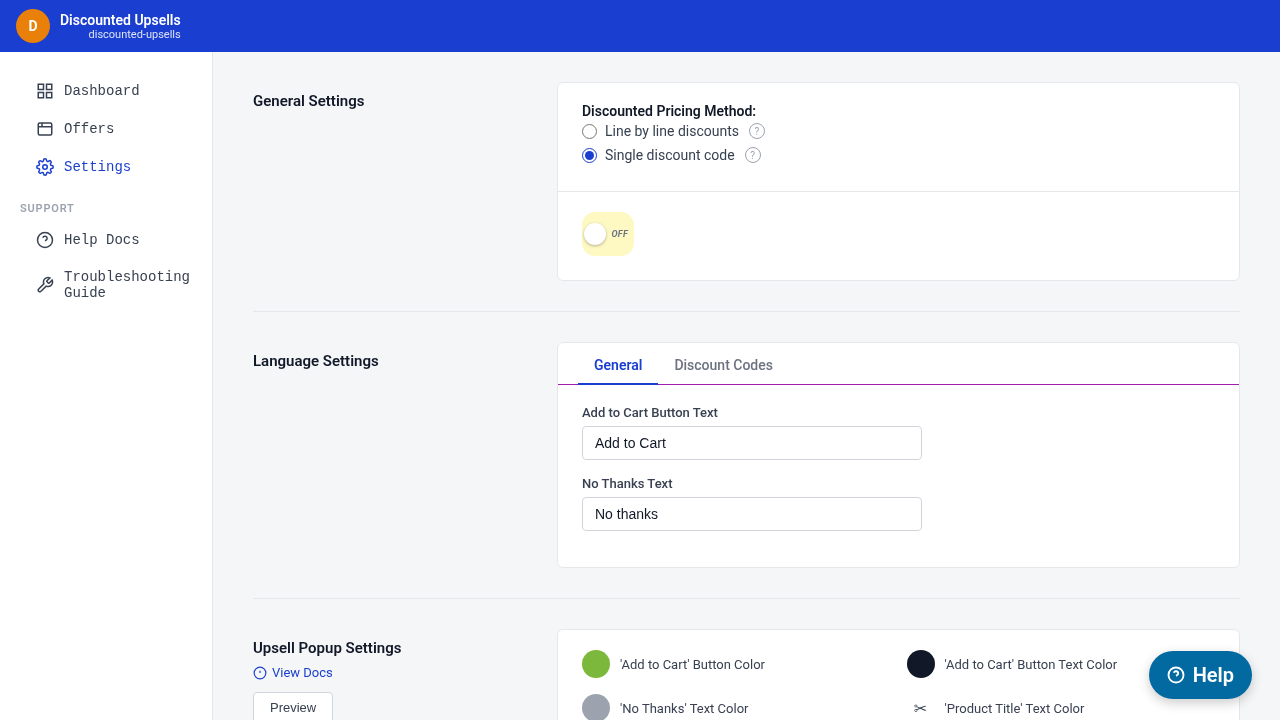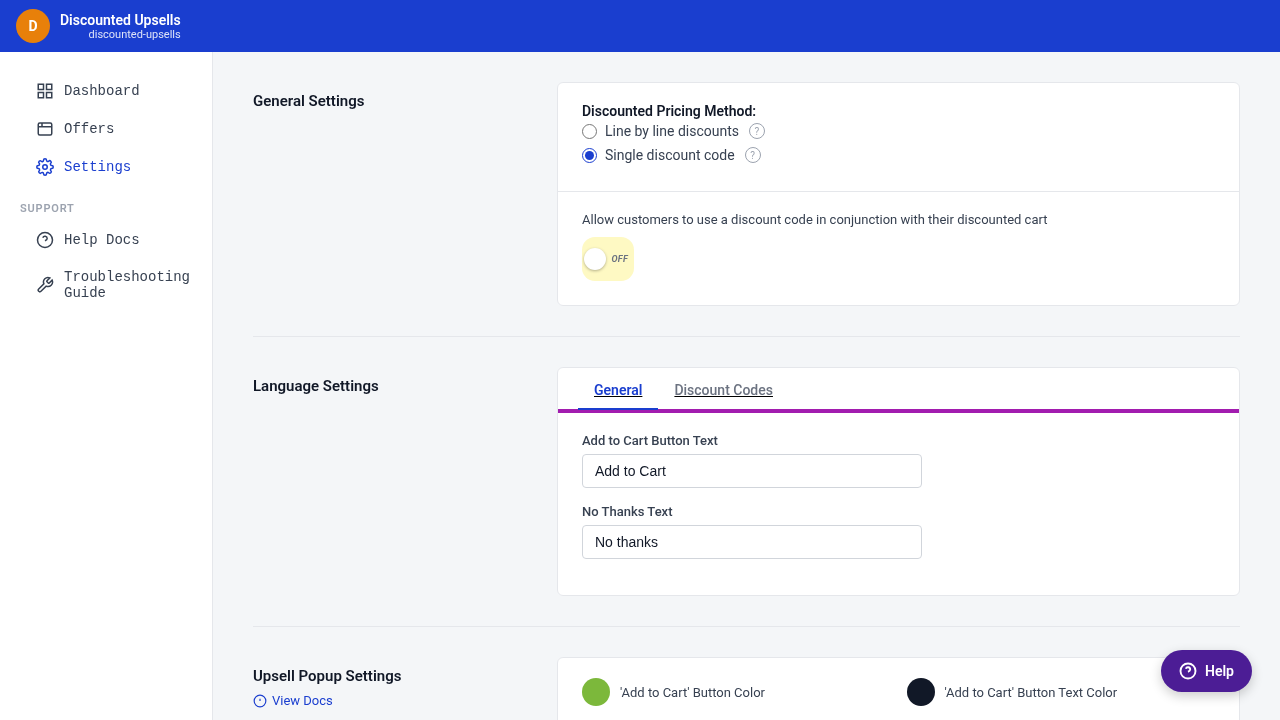--- a/index.html
+++ b/index.html
@@ -121,21 +121,21 @@
     .toggle-text {
       position: absolute;
       right: 6px;
       font-size: 9px;
       font-weight: 700;
       color: #6b7280;
       letter-spacing: 0.3px;
     }
 
     
-    .tabs { display: flex; border-bottom: 4px solid #a21caf; padding: 0 0 0 20px; text-decoration: underline; }
+    .tabs { display: flex; border-bottom: 1px solid #a21caf; padding: 0 0 0 20px; }
     .tab {
       padding: 14px 16px 10px;
       font-size: 14px;
       font-weight: 500;
       color: #6b7280;
       cursor: pointer;
       border-bottom: 2px solid transparent;
       margin-bottom: -1px;
     }
     .tab.active { color: #1a3ecf; border-bottom-color: #1a3ecf; font-weight: 600; }
@@ -174,30 +174,30 @@
     .color-swatch.black { background: #111827; }
     .color-swatch.gray { background: #9ca3af; }
     .color-swatch.scissors {
       width: 28px; height: 28px; display: flex; align-items: center; justify-content: center;
       font-size: 16px; color: #374151;
     }
 
     
     .help-btn {
       position: fixed;
-      bottom: 28px;
+      bottom: 21px;
       right: 28px;
-      background: #4c1d95;
+      background: #0369a1;
       color: white;
       border-radius: 24px;
       padding: 12px 18px;
       display: flex;
       align-items: center;
       gap: 8px;
-      font-size: 14px;
+      font-size: 20px;
       font-weight: 600;
       cursor: pointer;
       box-shadow: 0 4px 12px rgba(0,0,0,0.2);
     }
   </style>
 </head>
 <body>
 
 <nav class="top-nav">
   <div class="top-nav-right">
@@ -267,21 +267,20 @@
             <span>Line by line discounts</span>
             <span class="help-icon">?</span>
           </label>
           <label class="radio-row">
             <input type="radio" name="pricing-method" checked="" style="">
             <span>Single discount code</span>
             <span class="help-icon">?</span>
           </label>
         </div>
         <div class="card-block">
-          <div class="toggle-label">Allow customers to use a discount code in conjunction with their discounted cart</div>
           <div class="toggle">
             <div class="toggle-knob"></div>
             <span class="toggle-text">OFF</span>
           </div>
         </div>
       </div>
     </div>
 
     <div class="settings-section">
       <div class="settings-label">Language Settings</div>

